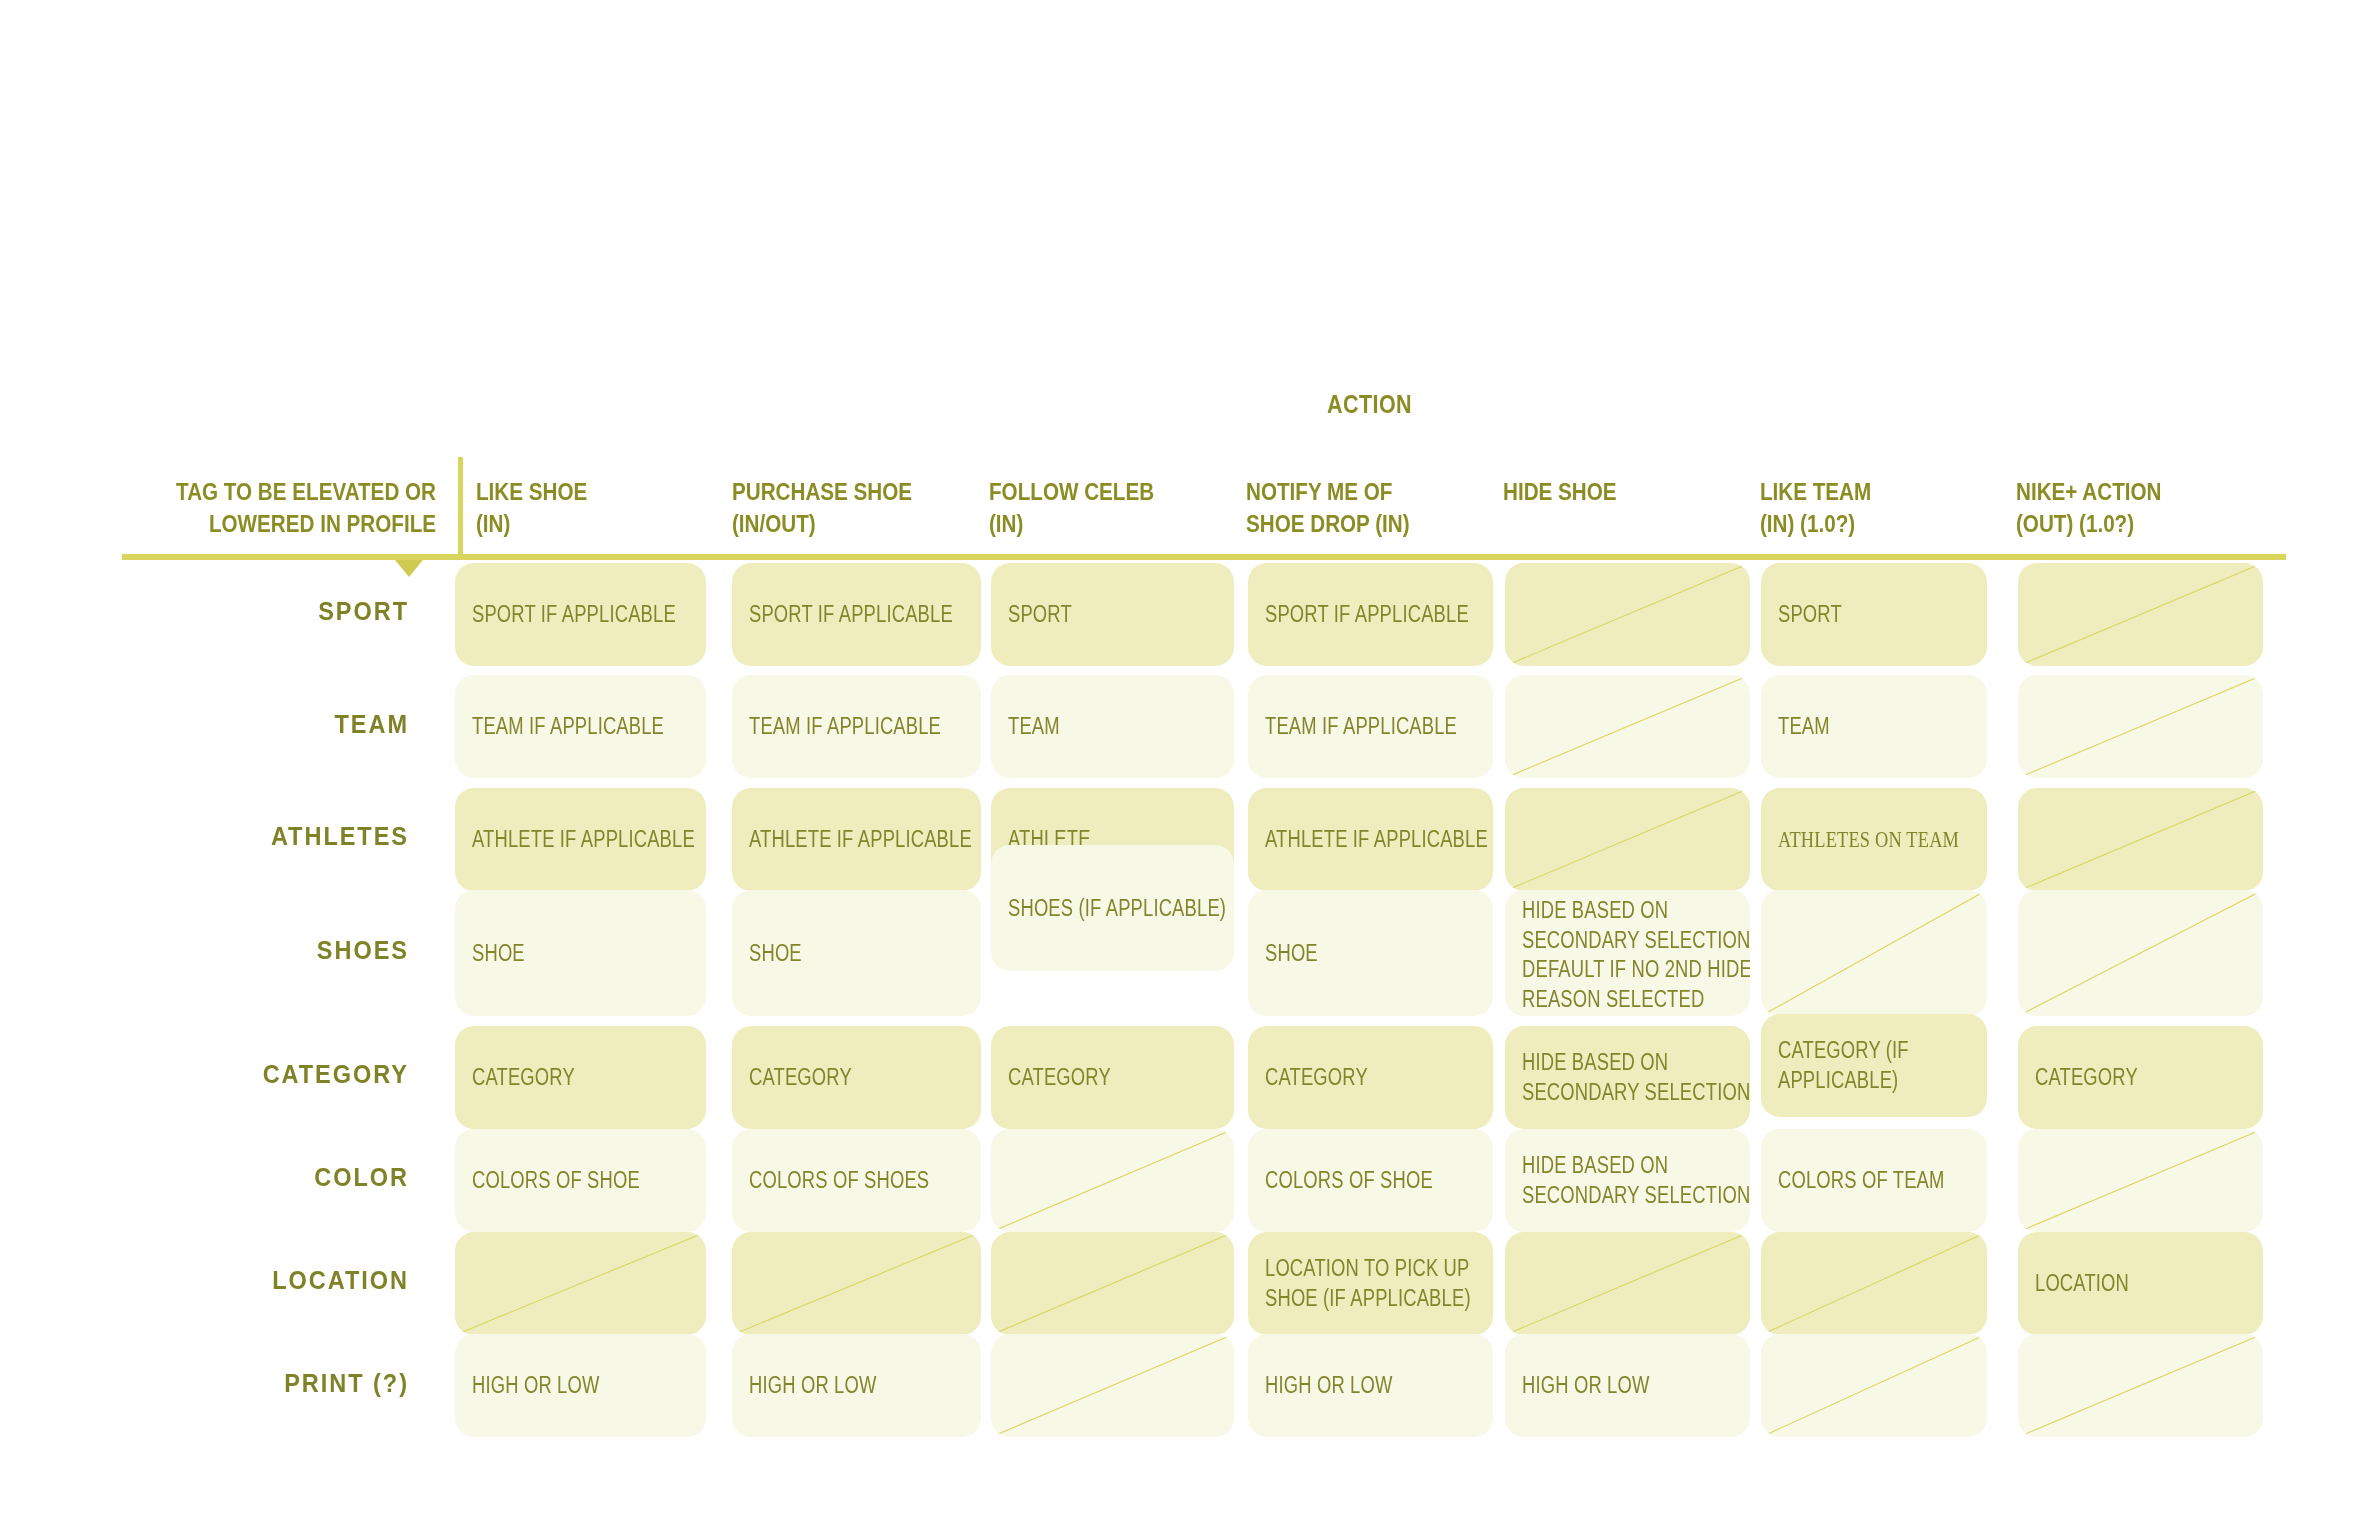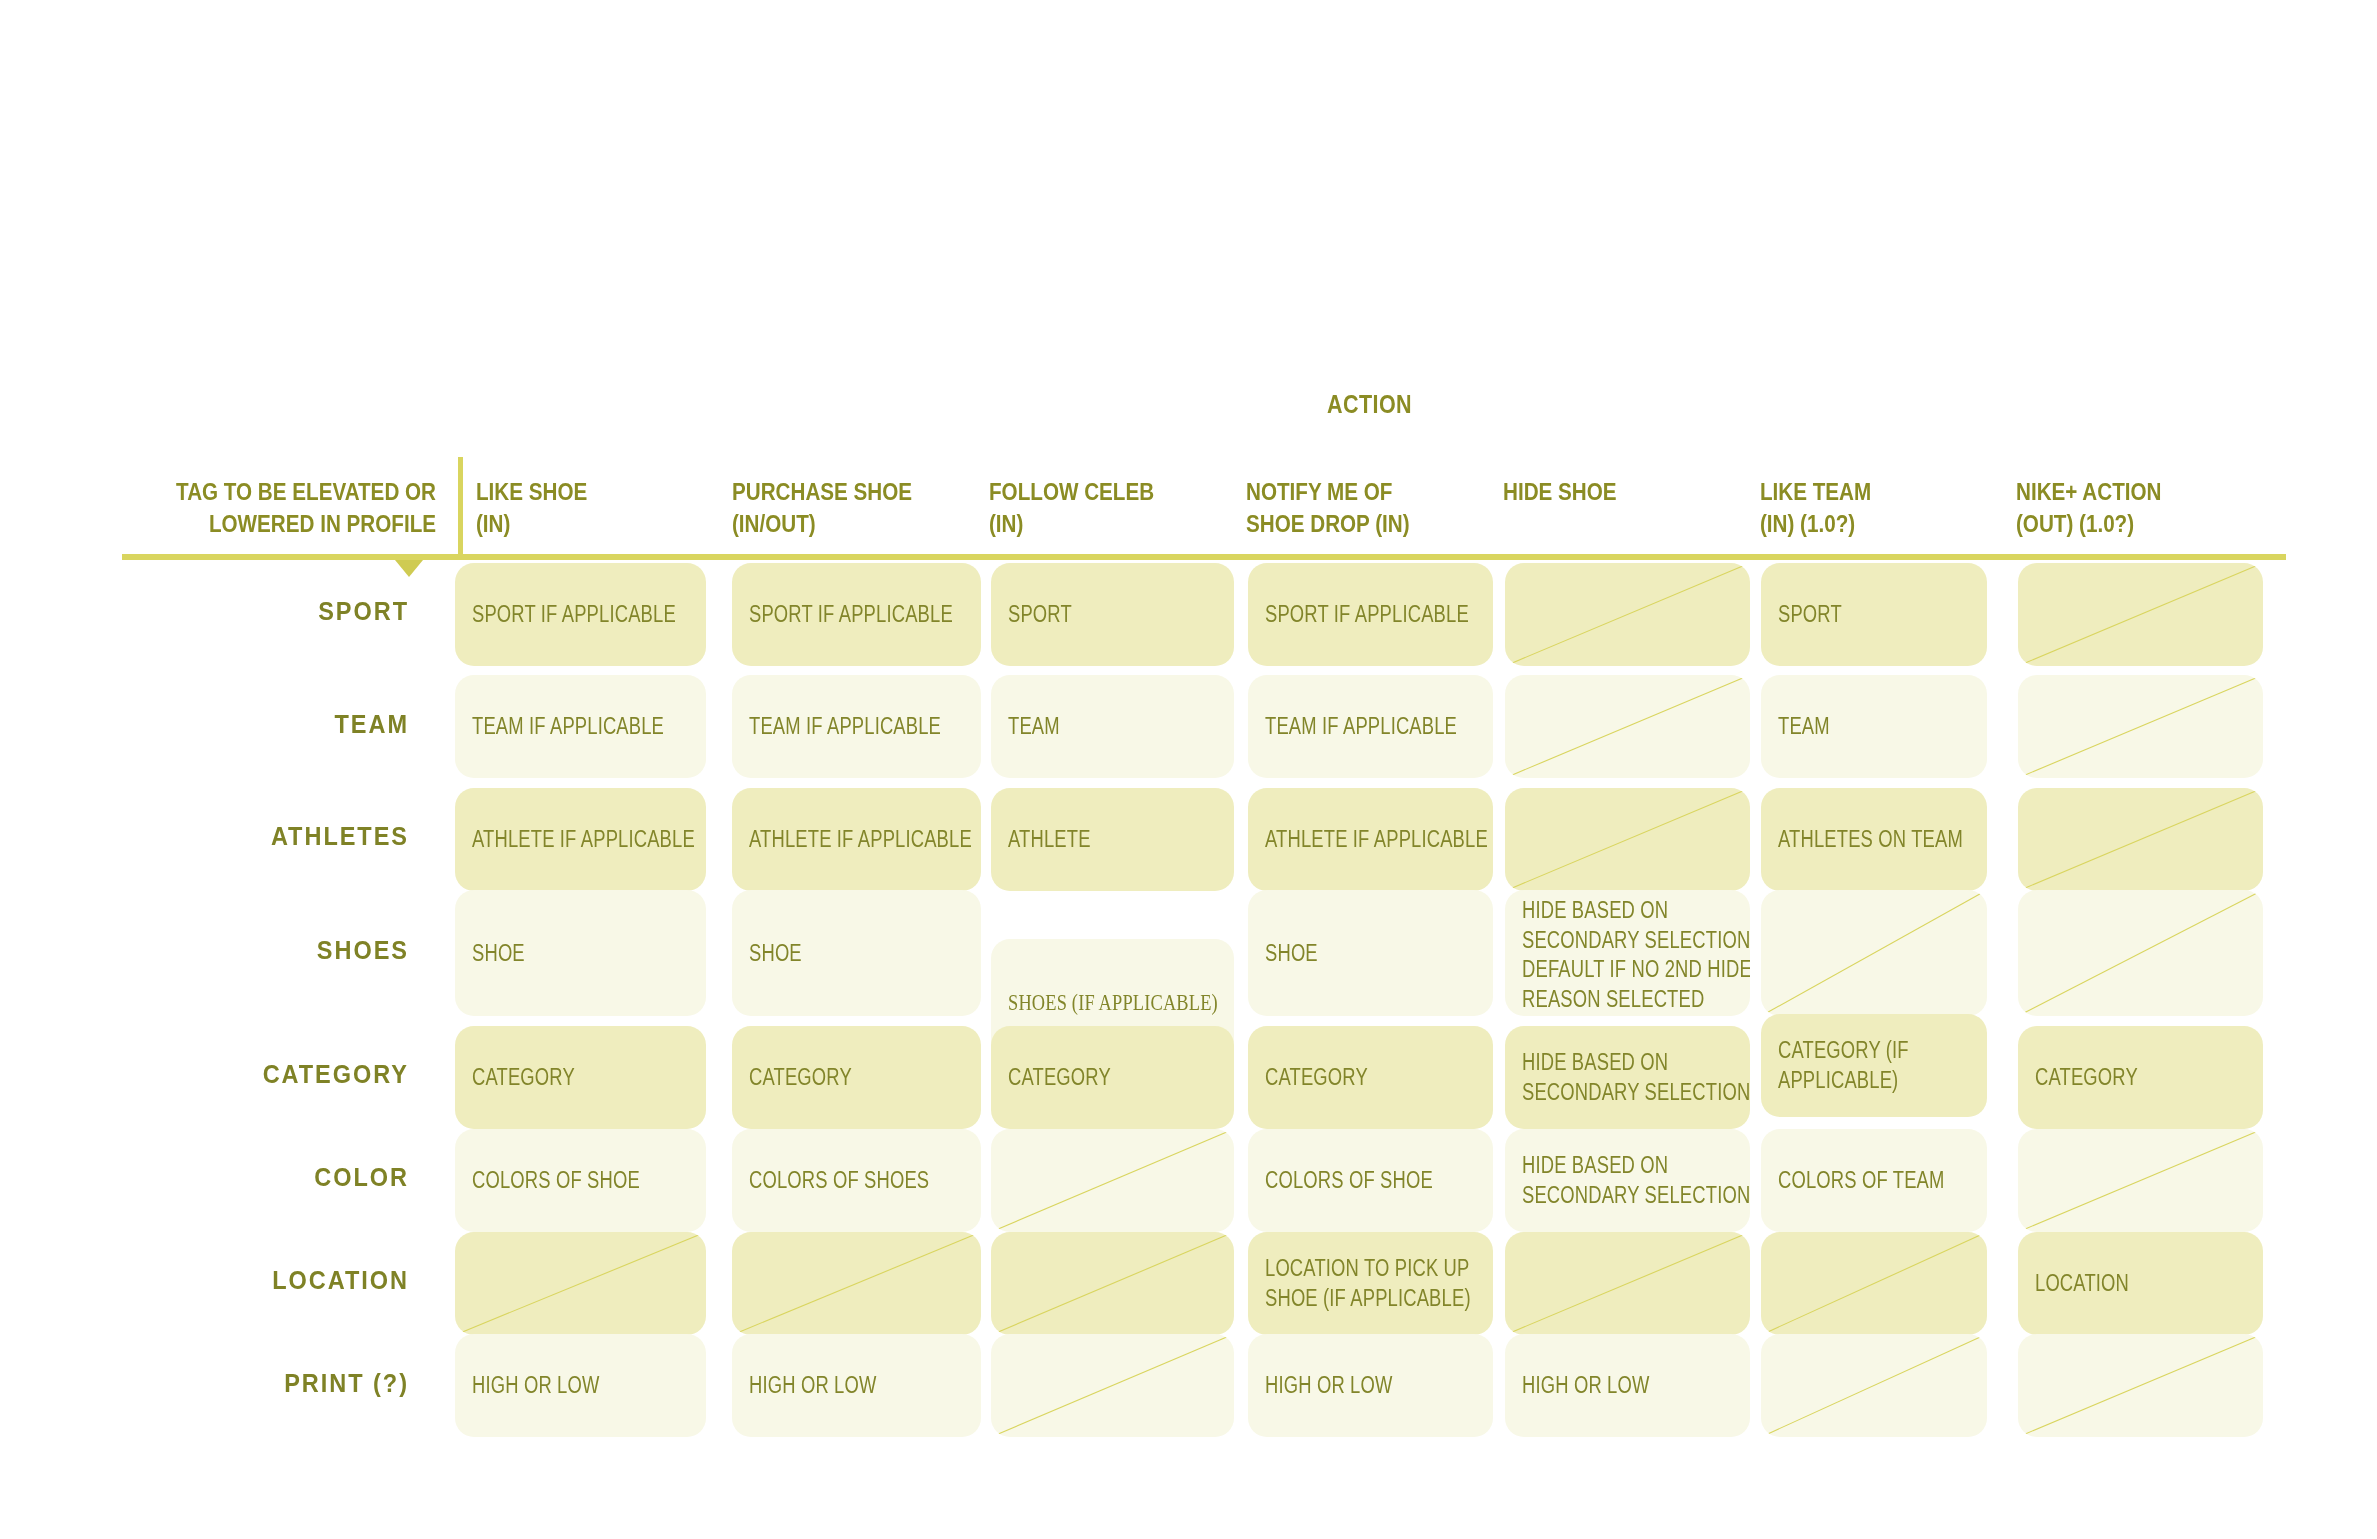--- a/index.html
+++ b/index.html
@@ -228,36 +228,36 @@
         <div class="txt" style="top: 37px;">ATHLETE</div>
       </div>
       <div class="cell dark" style="left: 1248px; top: 788px; width: 245px; height: 103px;">
         <div class="txt" style="top: 37px;">ATHLETE IF APPLICABLE</div>
       </div>
       <div class="cell dark" style="left: 1505px; top: 788px; width: 245px; height: 103px;">
         <svg class="slash" viewBox="0 0 100 100" preserveAspectRatio="none">
           <line x1="2" y1="98" x2="98" y2="2" stroke="#D9D55F" stroke-width="1.1" vector-effect="non-scaling-stroke"></line>
         </svg>
       </div>
-      <div class="cell dark" style="left: 1761px; top: 788px; width: 226px; height: 103px;">
+      <div class="cell dark" style="left: 1761px; top: 788px; width: 226px; height: 103px; font-family: Liberation Serif, serif;">
         <div class="txt" style="top: 37px;">ATHLETES ON TEAM</div>
       </div>
       <div class="cell dark" style="left: 2018px; top: 788px; width: 245px; height: 103px;">
         <svg class="slash" viewBox="0 0 100 100" preserveAspectRatio="none">
           <line x1="2" y1="98" x2="98" y2="2" stroke="#D9D55F" stroke-width="1.1" vector-effect="non-scaling-stroke"></line>
         </svg>
       </div>
       <div class="rowlabel" style="left: 95px; top: 936px;">SHOES</div>
       <div class="cell light" style="left: 455px; top: 890px; width: 251px; height: 126px;">
         <div class="txt" style="top: 49px;">SHOE</div>
       </div>
       <div class="cell light" style="left: 732px; top: 890px; width: 249px; height: 126px;">
         <div class="txt" style="top: 49px;">SHOE</div>
       </div>
-      <div class="cell light" style="left: 991px; top: 939px; width: 243px; height: 126px; font-family: Liberation Serif, serif;">
+      <div class="cell light" style="left: 991px; top: 845px; width: 243px; height: 126px;">
         <div class="txt" style="top: 49px;">SHOES (IF APPLICABLE)</div>
       </div>
       <div class="cell light" style="left: 1248px; top: 890px; width: 245px; height: 126px;">
         <div class="txt" style="top: 49px;">SHOE</div>
       </div>
       <div class="cell light" style="left: 1505px; top: 890px; width: 245px; height: 126px;">
         <div class="txt" style="top: 5.7px;">HIDE BASED ON SECONDARY SELECTION - DEFAULT IF NO 2ND HIDE REASON SELECTED</div>
       </div>
       <div class="cell light" style="left: 1761px; top: 890px; width: 226px; height: 126px;">
         <svg class="slash" viewBox="0 0 100 100" preserveAspectRatio="none">

